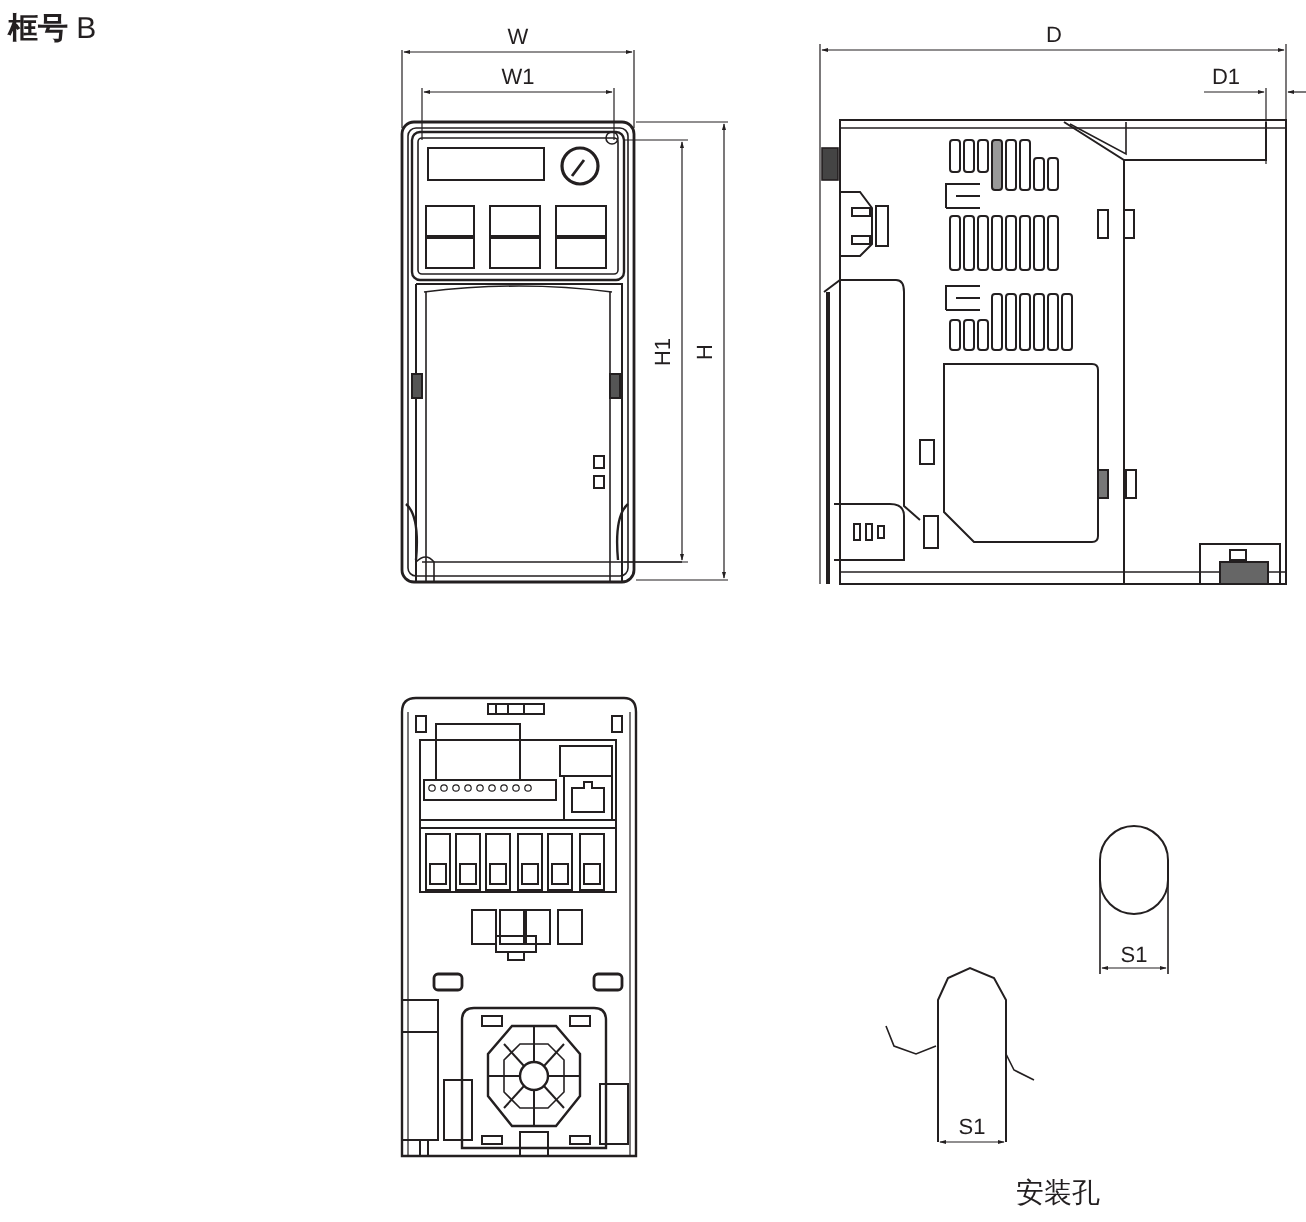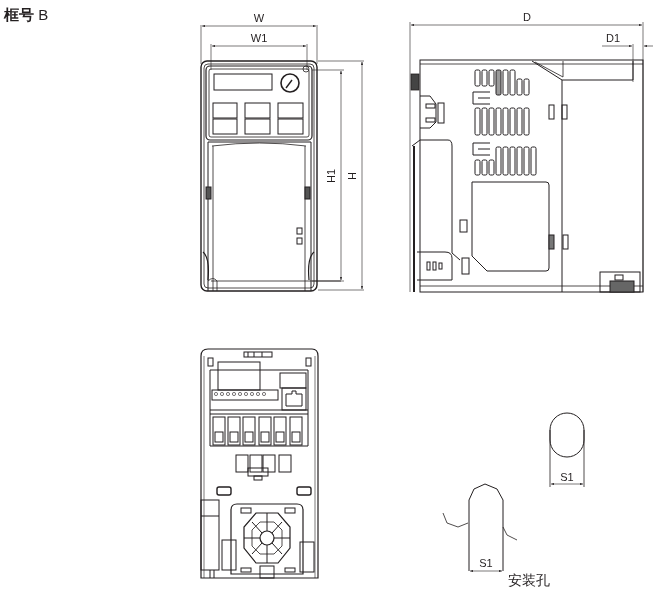--- a/index.html
+++ b/index.html
@@ -2,21 +2,21 @@
 <html><head>
 <meta charset="utf-8">
 <style>
   html, body { margin:0; padding:0; background:#ffffff; }
   body { width:653px; height:611px; position:relative; overflow:hidden; font-family:"Liberation Sans", sans-serif; color:#231f20; }
   .title { position:absolute; left:4px; top:6px; font-size:15px; line-height:18px; }
   .title .cn { font-weight:bold; font-family:Liberation Sans, sans-serif; }
   .title .lt { font-weight:normal; }
   svg.dwg { position:absolute; left:0; top:0; }
   .lbl { font-family:"Liberation Sans", sans-serif; font-size:11px; fill:#231f20; }
-  .caption { position:absolute; left:508px; top:572px; font-size:14px; font-family:Liberation Mono, monospace; }
+  .caption { position:absolute; left:508px; top:588px; font-size:14px; font-family:Liberation Mono, monospace; }
 </style>
 </head>
 <body>
 
 <div class="title">
   <span class="cn">框号</span>
   <span class="lt">B</span>
 </div>
 
 <svg class="dwg" width="653" height="611" viewBox="0 0 653 611" xmlns="http://www.w3.org/2000/svg">

